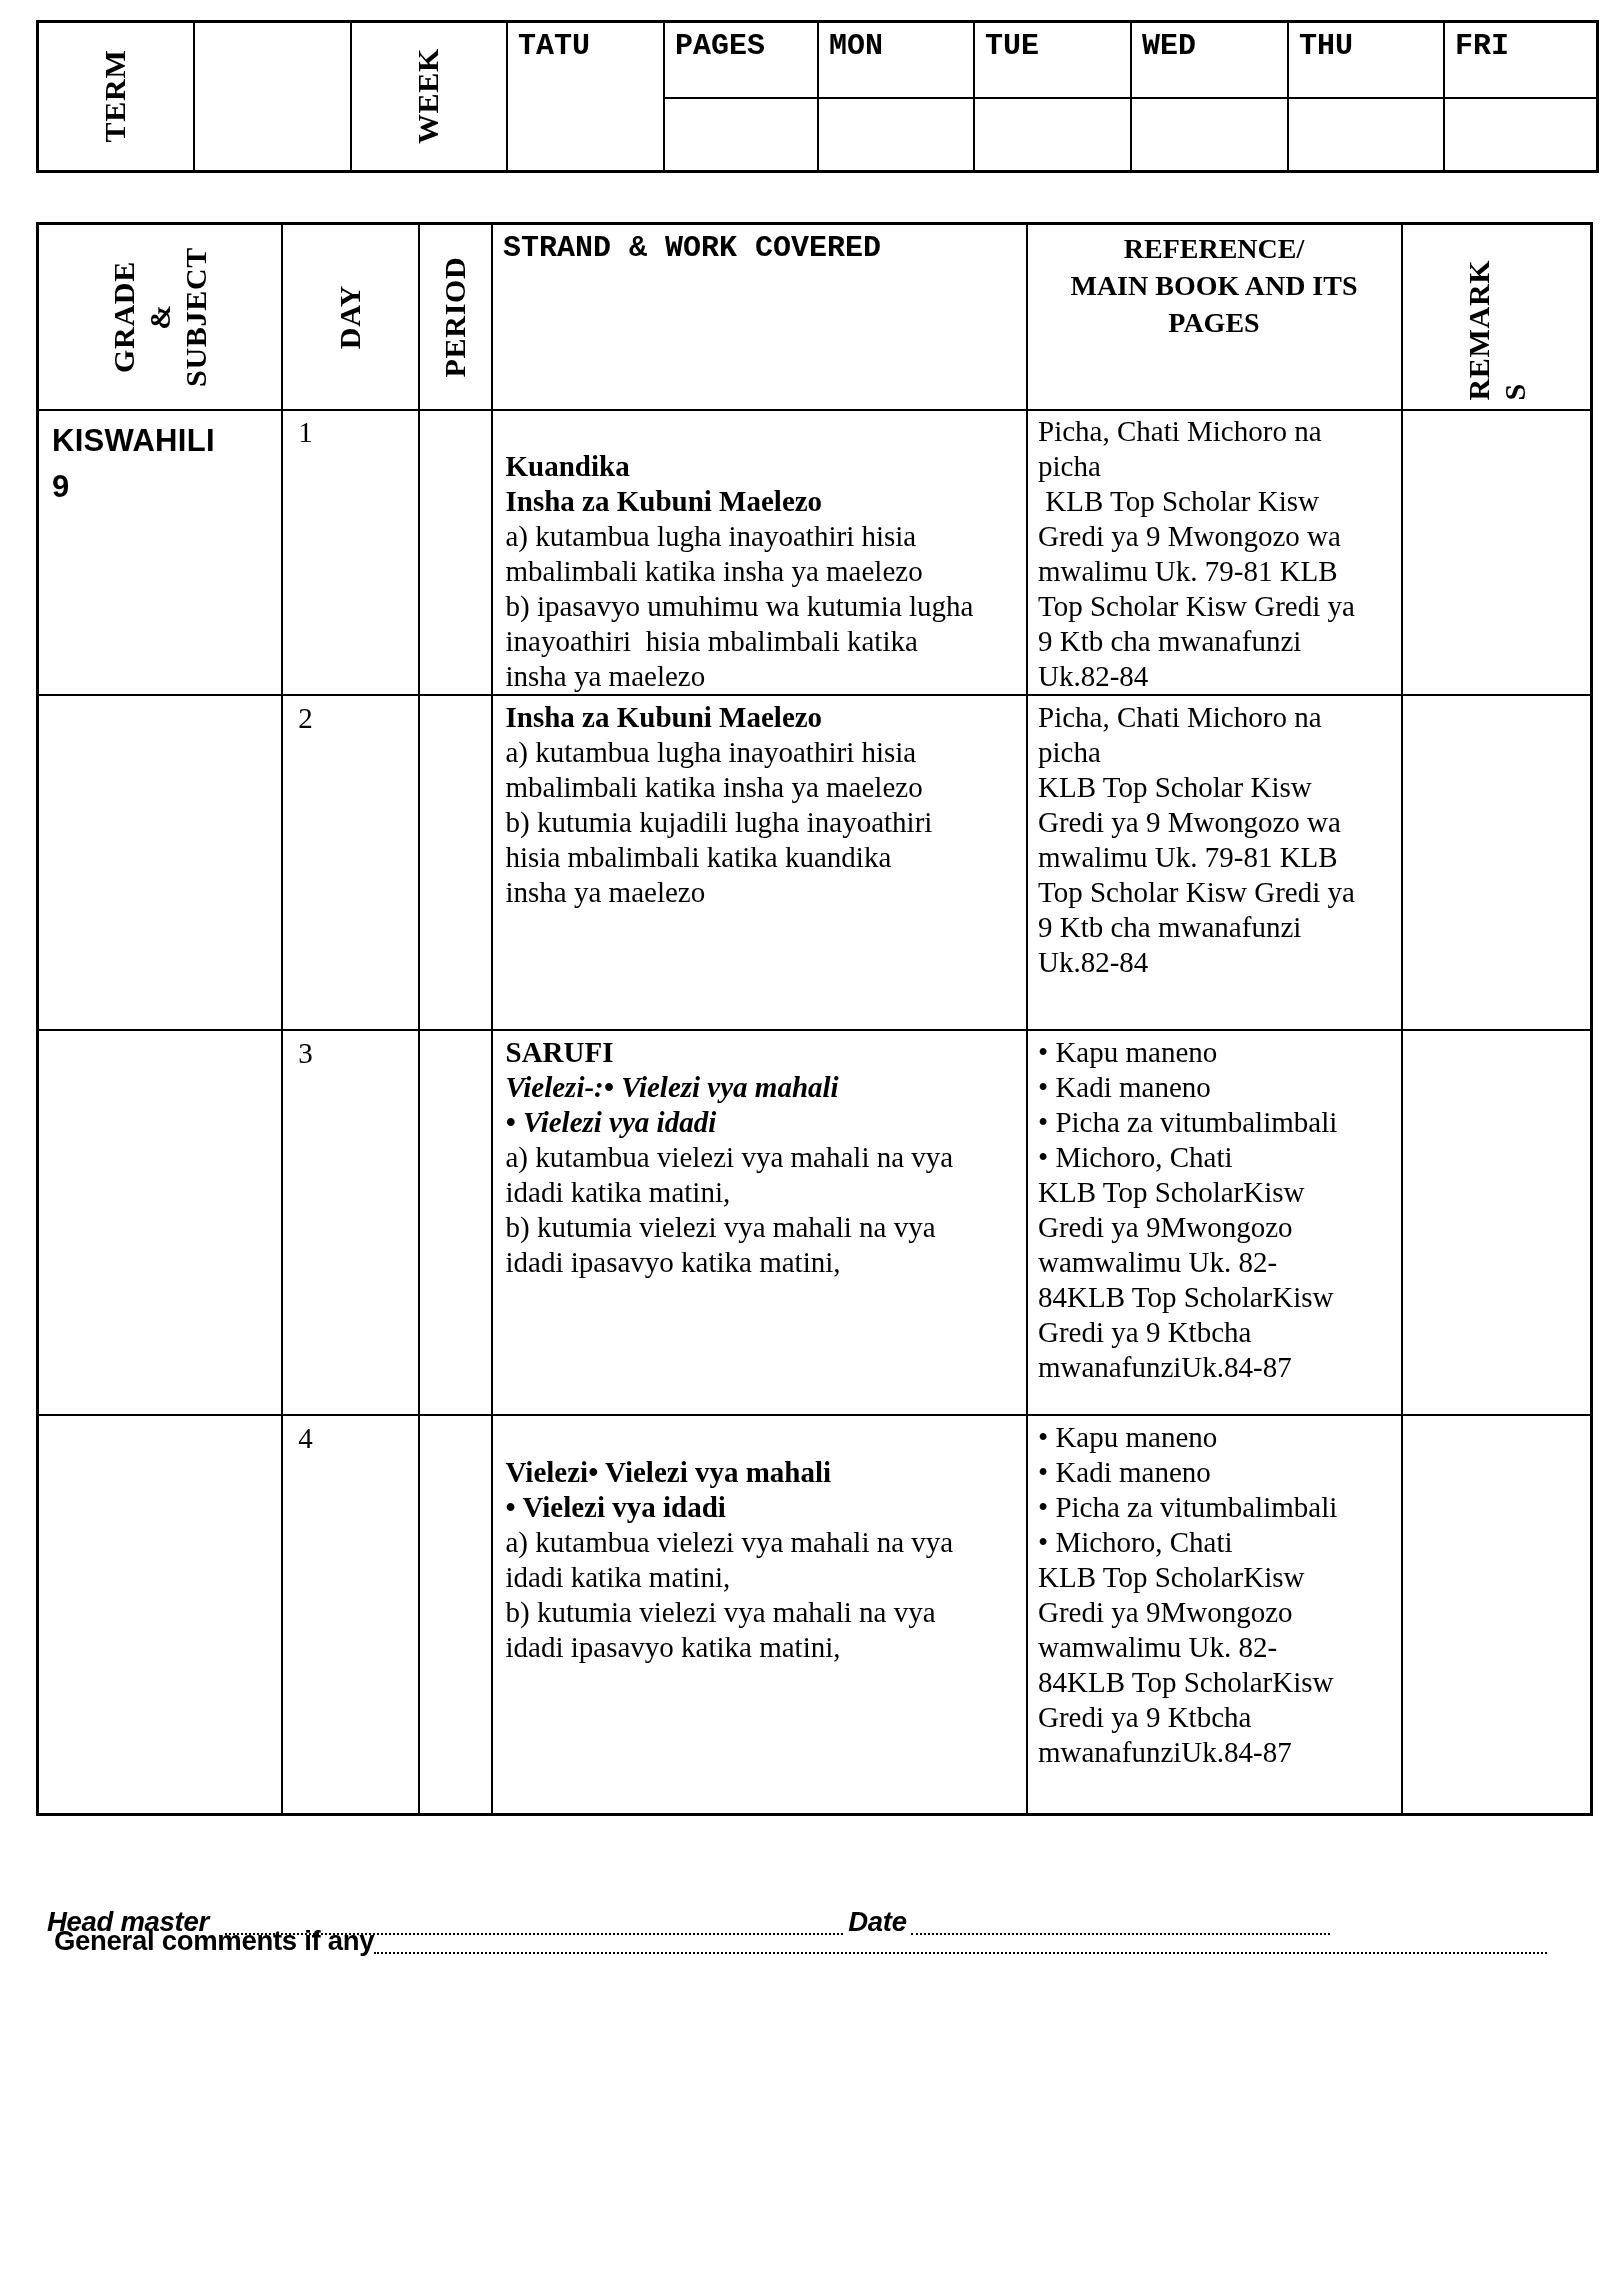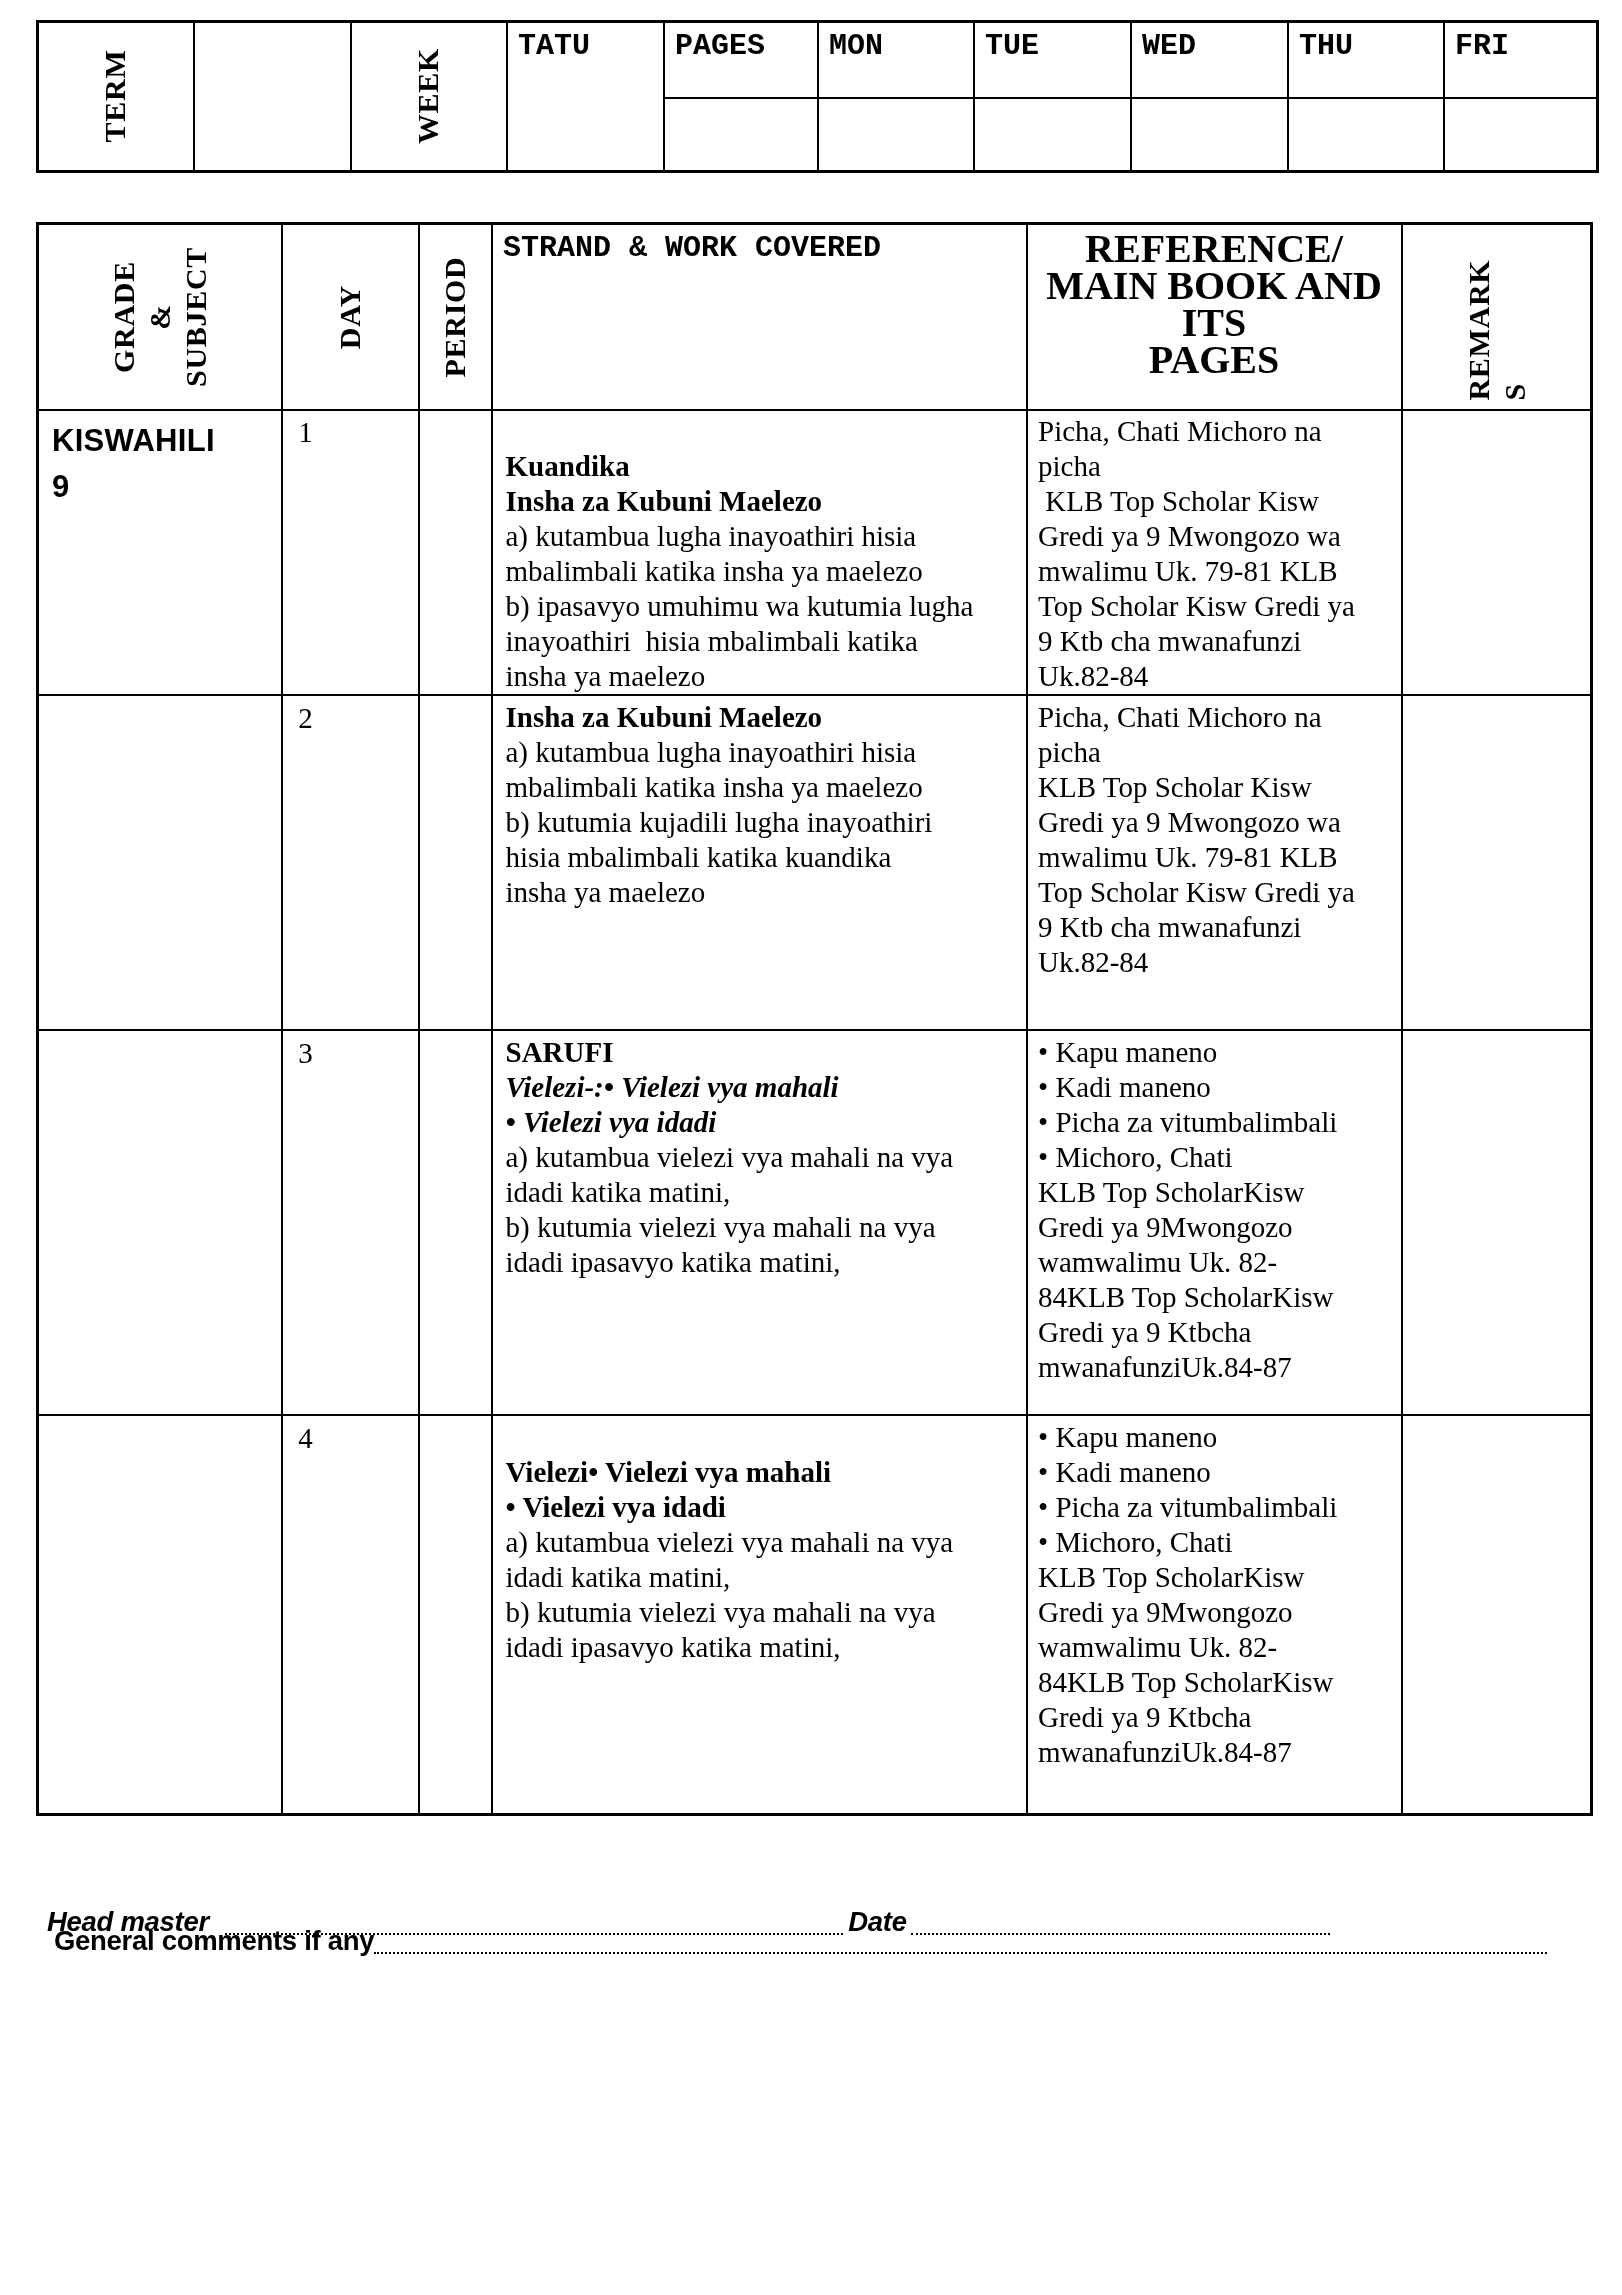--- a/index.html
+++ b/index.html
@@ -18,21 +18,21 @@
 
   
   .hcell{
     font-weight:700;font-size:30px;line-height:37px;
     padding:5.2px 0 0 10.5px;text-align:left;
     font-family:Liberation Mono, monospace;
     white-space:pre;
   }
   .ref-header{
     text-align:center;padding:5.2px 6.5px 0 6.5px;white-space:pre-line;
-    font-weight:700;font-size:40px;line-height:37px;
+    font-weight:700;font-size:28px;line-height:37px;
   }
 
   
   .vcell{position:relative;}
   .vwrap{position:absolute;inset:0;display:flex;align-items:center;justify-content:center;overflow:visible;}
   .vtext{
     transform:rotate(-90deg);
     white-space:pre-line;text-align:center;
     font-weight:700;font-size:30px;line-height:36px;
     letter-spacing:0.7px;

